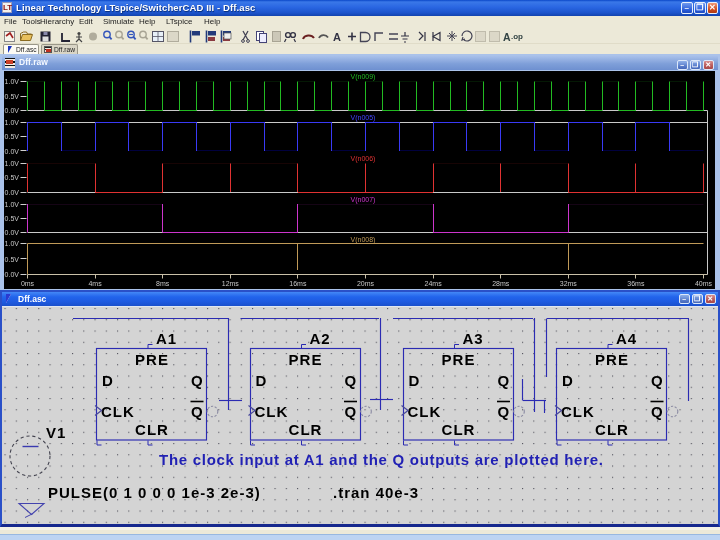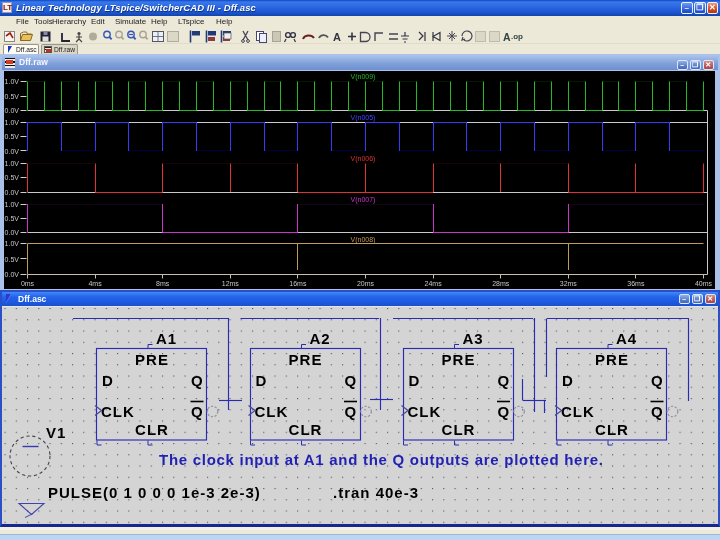--- a/index.html
+++ b/index.html
@@ -5,29 +5,29 @@
 html,body { width:720px; height:540px; overflow:hidden; font-family:"Liberation Sans",sans-serif; }
 #scr { position:relative; width:720px; height:540px; background:#ece9d8; }
 .abs { position:absolute; }
 
 
 #title { left:0; top:0; width:720px; height:16px;
  background:linear-gradient(180deg,#0a47c8 0%,#3a78e8 12%,#2a66e2 45%,#1c54cc 80%,#1243ae 100%);
  color:#fff; font-size:9.5px; font-weight:bold; line-height:15px; }
 #title .logo { position:absolute; left:2px; top:2px; width:10px; height:11px; background:#f4f0ea;
  border:1px solid #9a9ab8; color:#8c1010; font-size:8px; font-weight:bold; line-height:9px; }
-#title .txt { position:absolute; left:16px; top:0px; letter-spacing:0.1px; text-shadow:0.5px 0.5px 1px #052a70;font-style:italic; }
+#title .txt { position:absolute; left:16px; top:0px; letter-spacing:0.1px; text-shadow:0.5px 0.5px 1px #052a70; }
 .wbtn { position:absolute; width:11.5px; height:11.5px; top:2px; border-radius:2px;
  border:1px solid #e8f0fc; color:#fff; font-size:8px; line-height:10px; text-align:center;
  background:linear-gradient(180deg,#6f99ef,#2a5cd8 70%,#1c4ac0); }
 .wbtn.cl { background:linear-gradient(180deg,#ee9a7a,#d24d20 60%,#b03a10); }
 
 
 #menu { left:0; top:16px; width:720px; height:12px; background:#ece9d8; font-size:8px; color:#222; }
-#menu span { position:absolute; top:1px;margin-left:12px; }
+#menu span { position:absolute; top:1px; }
 
 
 #tbar { left:0; top:28px; width:720px; height:16px; background:#ece9d8; border-bottom:1px solid #e0dcc8; }
 
 
 #tabs { left:0; top:44px; width:720px; height:12px; background:#ece9d8; }
 .tab { position:absolute; top:0; height:9.5px; border:1px solid #9a9788; border-bottom:none;
  border-radius:2px 2px 0 0; font-size:7.5px; color:#222; }
 #tab1 { left:3px; width:36px; background:#fdfbf4; }
 #tab2 { left:41px; width:37px; background:#d9d5c5; }

